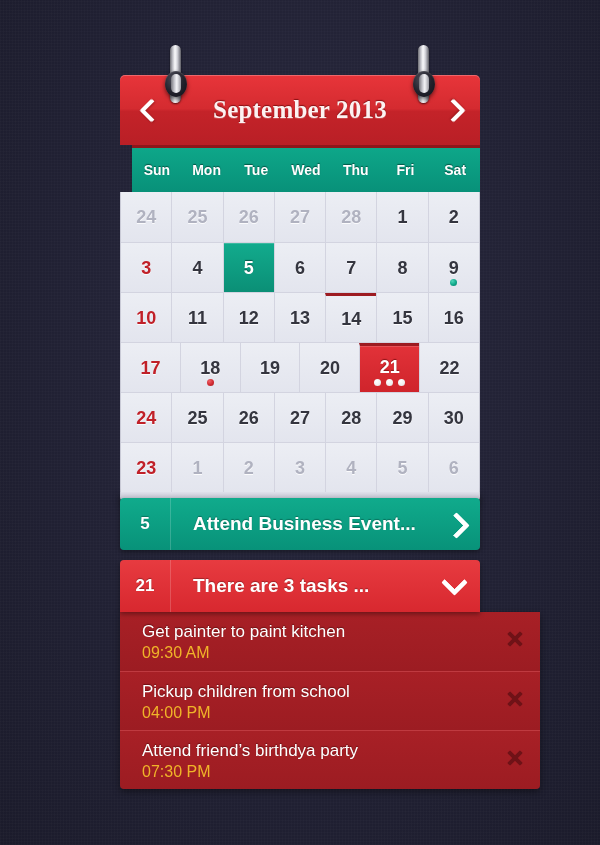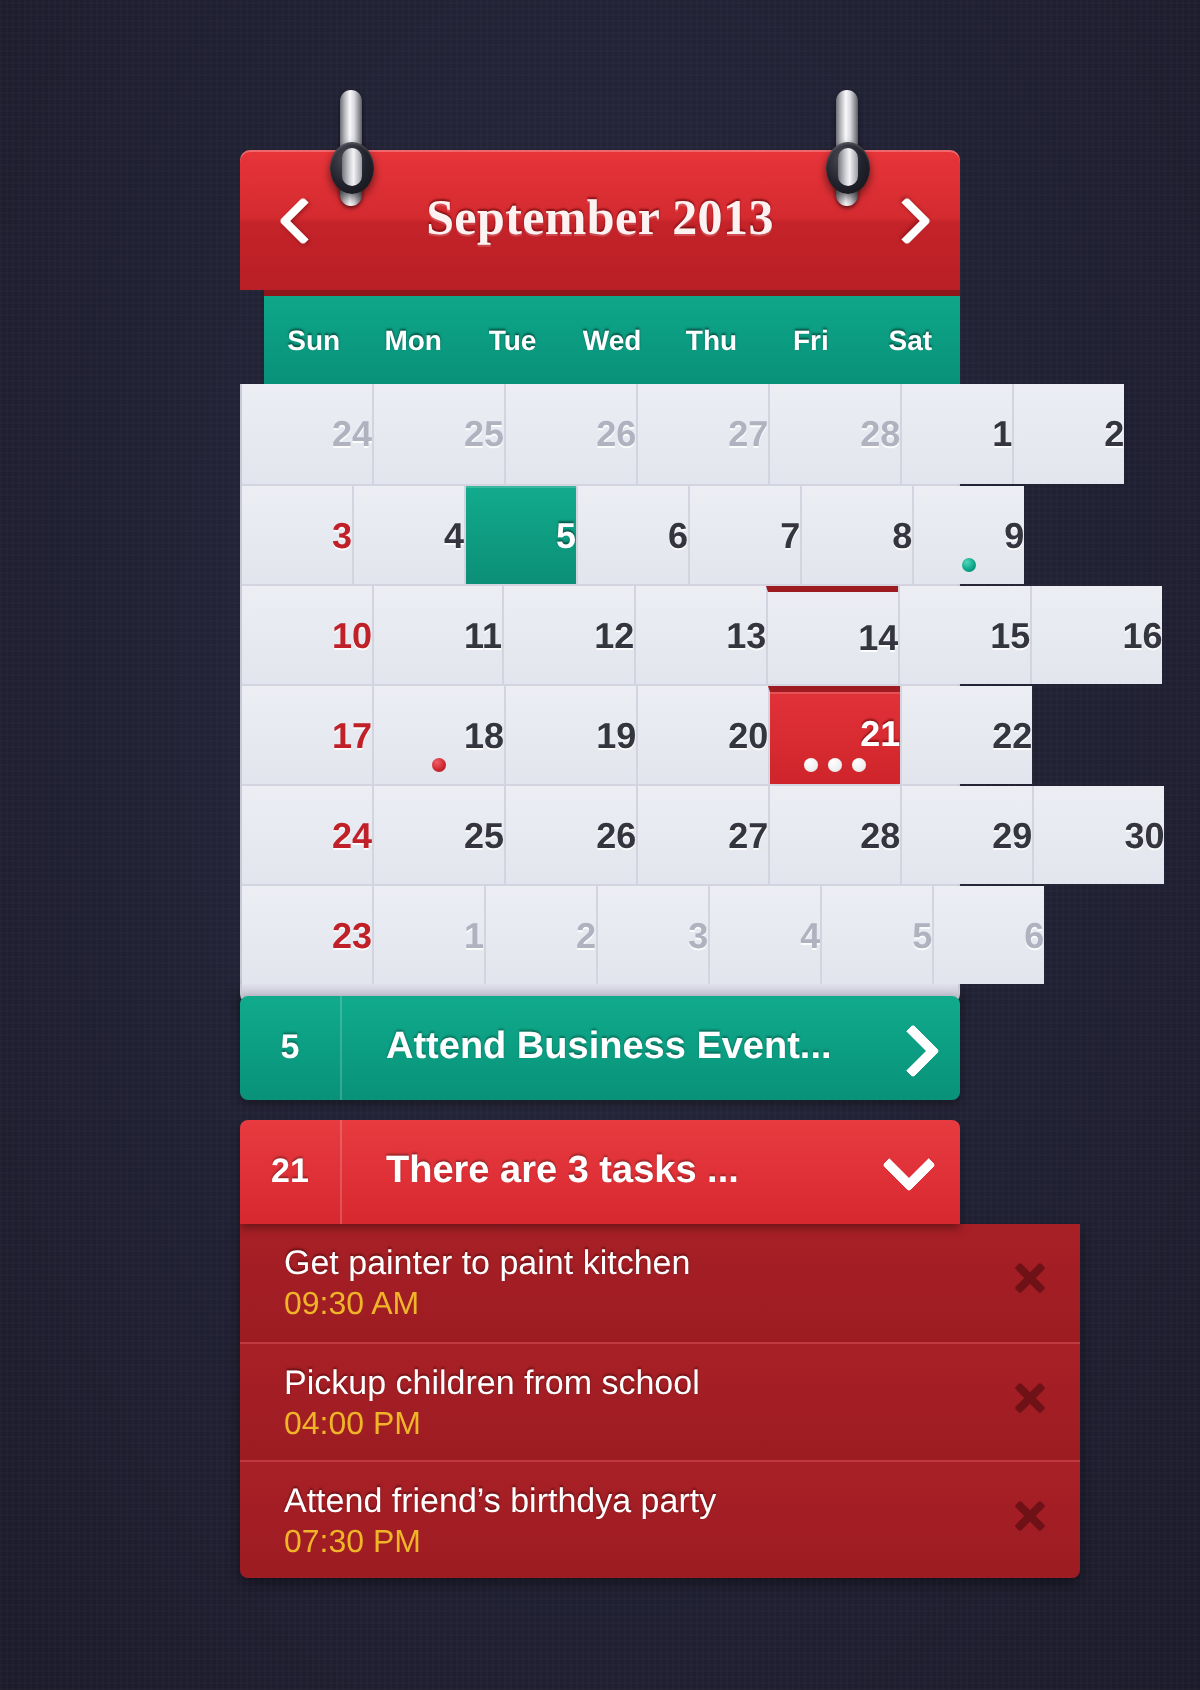--- a/index.html
+++ b/index.html
@@ -133,21 +133,20 @@
     flex: 1;
     position: relative;
     display: flex;
     align-items: center;
     justify-content: center;
     font-size: 18px;
     font-weight: bold;
     color: #34353f;
     background: linear-gradient(180deg, #eceef4 0%, #e3e5ee 100%);
     text-shadow: 0 1px 0 rgba(255,255,255,0.85);
-    padding-left: 45px;
   }
   .day + .day { border-left: 1px solid #d3d4e0; }
   .day.muted  { color: #b0b2c0; }
   .day.sunday { color: #c02028; }
 
   .day.selected-teal {
     background: linear-gradient(180deg, #12ab8d 0%, #0b8f76 100%);
     color: #ffffff;
     text-shadow: 0 -1px 1px rgba(3,70,58,0.8);
     box-shadow: inset 0 1px 0 rgba(255,255,255,0.18);

